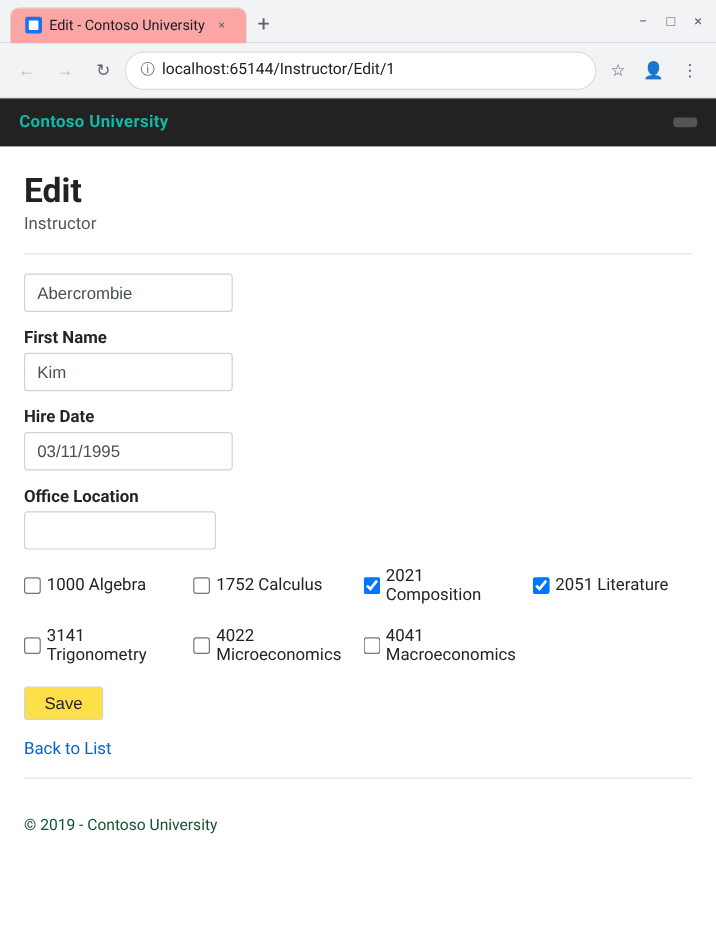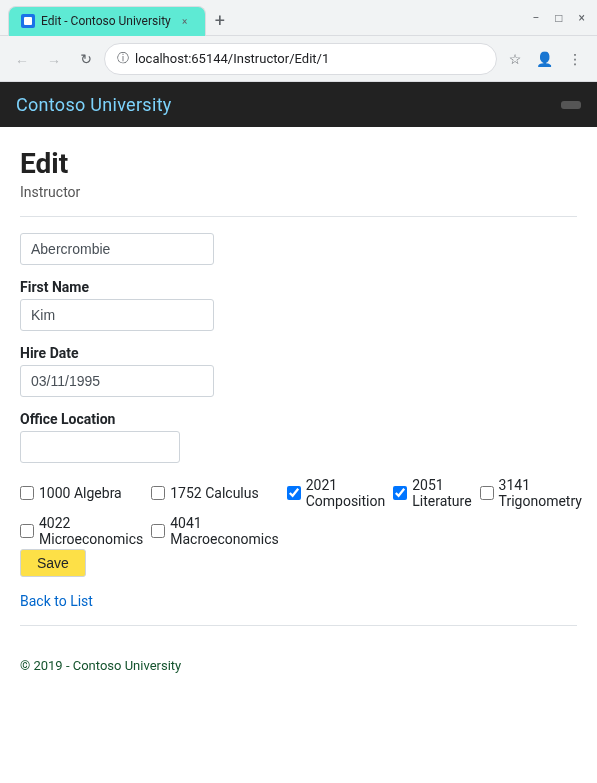--- a/index.html
+++ b/index.html
@@ -17,21 +17,21 @@
       background: #f1f3f4;
       border-bottom: 1px solid #dadce0;
       display: flex;
       align-items: center;
       padding: 6px 8px 0;
       height: 36px;
     }
     .browser-tab {
       display: flex;
       align-items: center;
-      background: #5eead4;
+      background: #fca5a5;
       border-radius: 8px 8px 0 0;
       padding: 4px 12px;
       font-size: 12px;
       color: #202124;
       min-width: 160px;
       height: 30px;
       border: 1px solid #dadce0;
       border-bottom: none;
       gap: 6px;
     }
@@ -144,23 +144,24 @@
     
     .app-navbar {
       background: #222;
       color: #d0d0d0;
       padding: 12px 16px;
       display: flex;
       align-items: center;
       justify-content: space-between;
     }
     .app-brand {
-      font-size: 18px;
-      color: #7dd3fc;
+      font-size: 14px;
+      color: #14b8a6;
       letter-spacing: 0.3px;
+      font-weight: bold;
     }
     .navbar-btn {
       background: #555;
       border: none;
       color: #d0d0d0;
       padding: 4px 10px;
       border-radius: 3px;
       font-size: 13px;
       cursor: pointer;
     }
@@ -195,32 +196,32 @@
       font-weight: 700;
       font-size: 14px;
       margin-bottom: 4px;
       color: #212529;
     }
     .form-input {
       border: 1px solid #ced4da;
       border-radius: 3px;
       padding: 5px 10px;
       font-size: 14px;
-      width: 194px;
+      width: 174px;
       height: 32px;
       color: #495057;
       outline: none;
     }
 
     
     .courses-grid {
       display: grid;
-      grid-template-columns: repeat(5, 1fr);
-      gap: 6px 8px;
-      margin-bottom: 2px;
+      grid-template-columns: repeat(4, 1fr);
+      gap: 18px 8px;
+      margin-bottom: 18px;
     }
     .course-item {
       display: flex;
       align-items: center;
       gap: 5px;
       font-size: 14px;
       color: #212529;
     }
     .course-checkbox {
       width: 14px;

